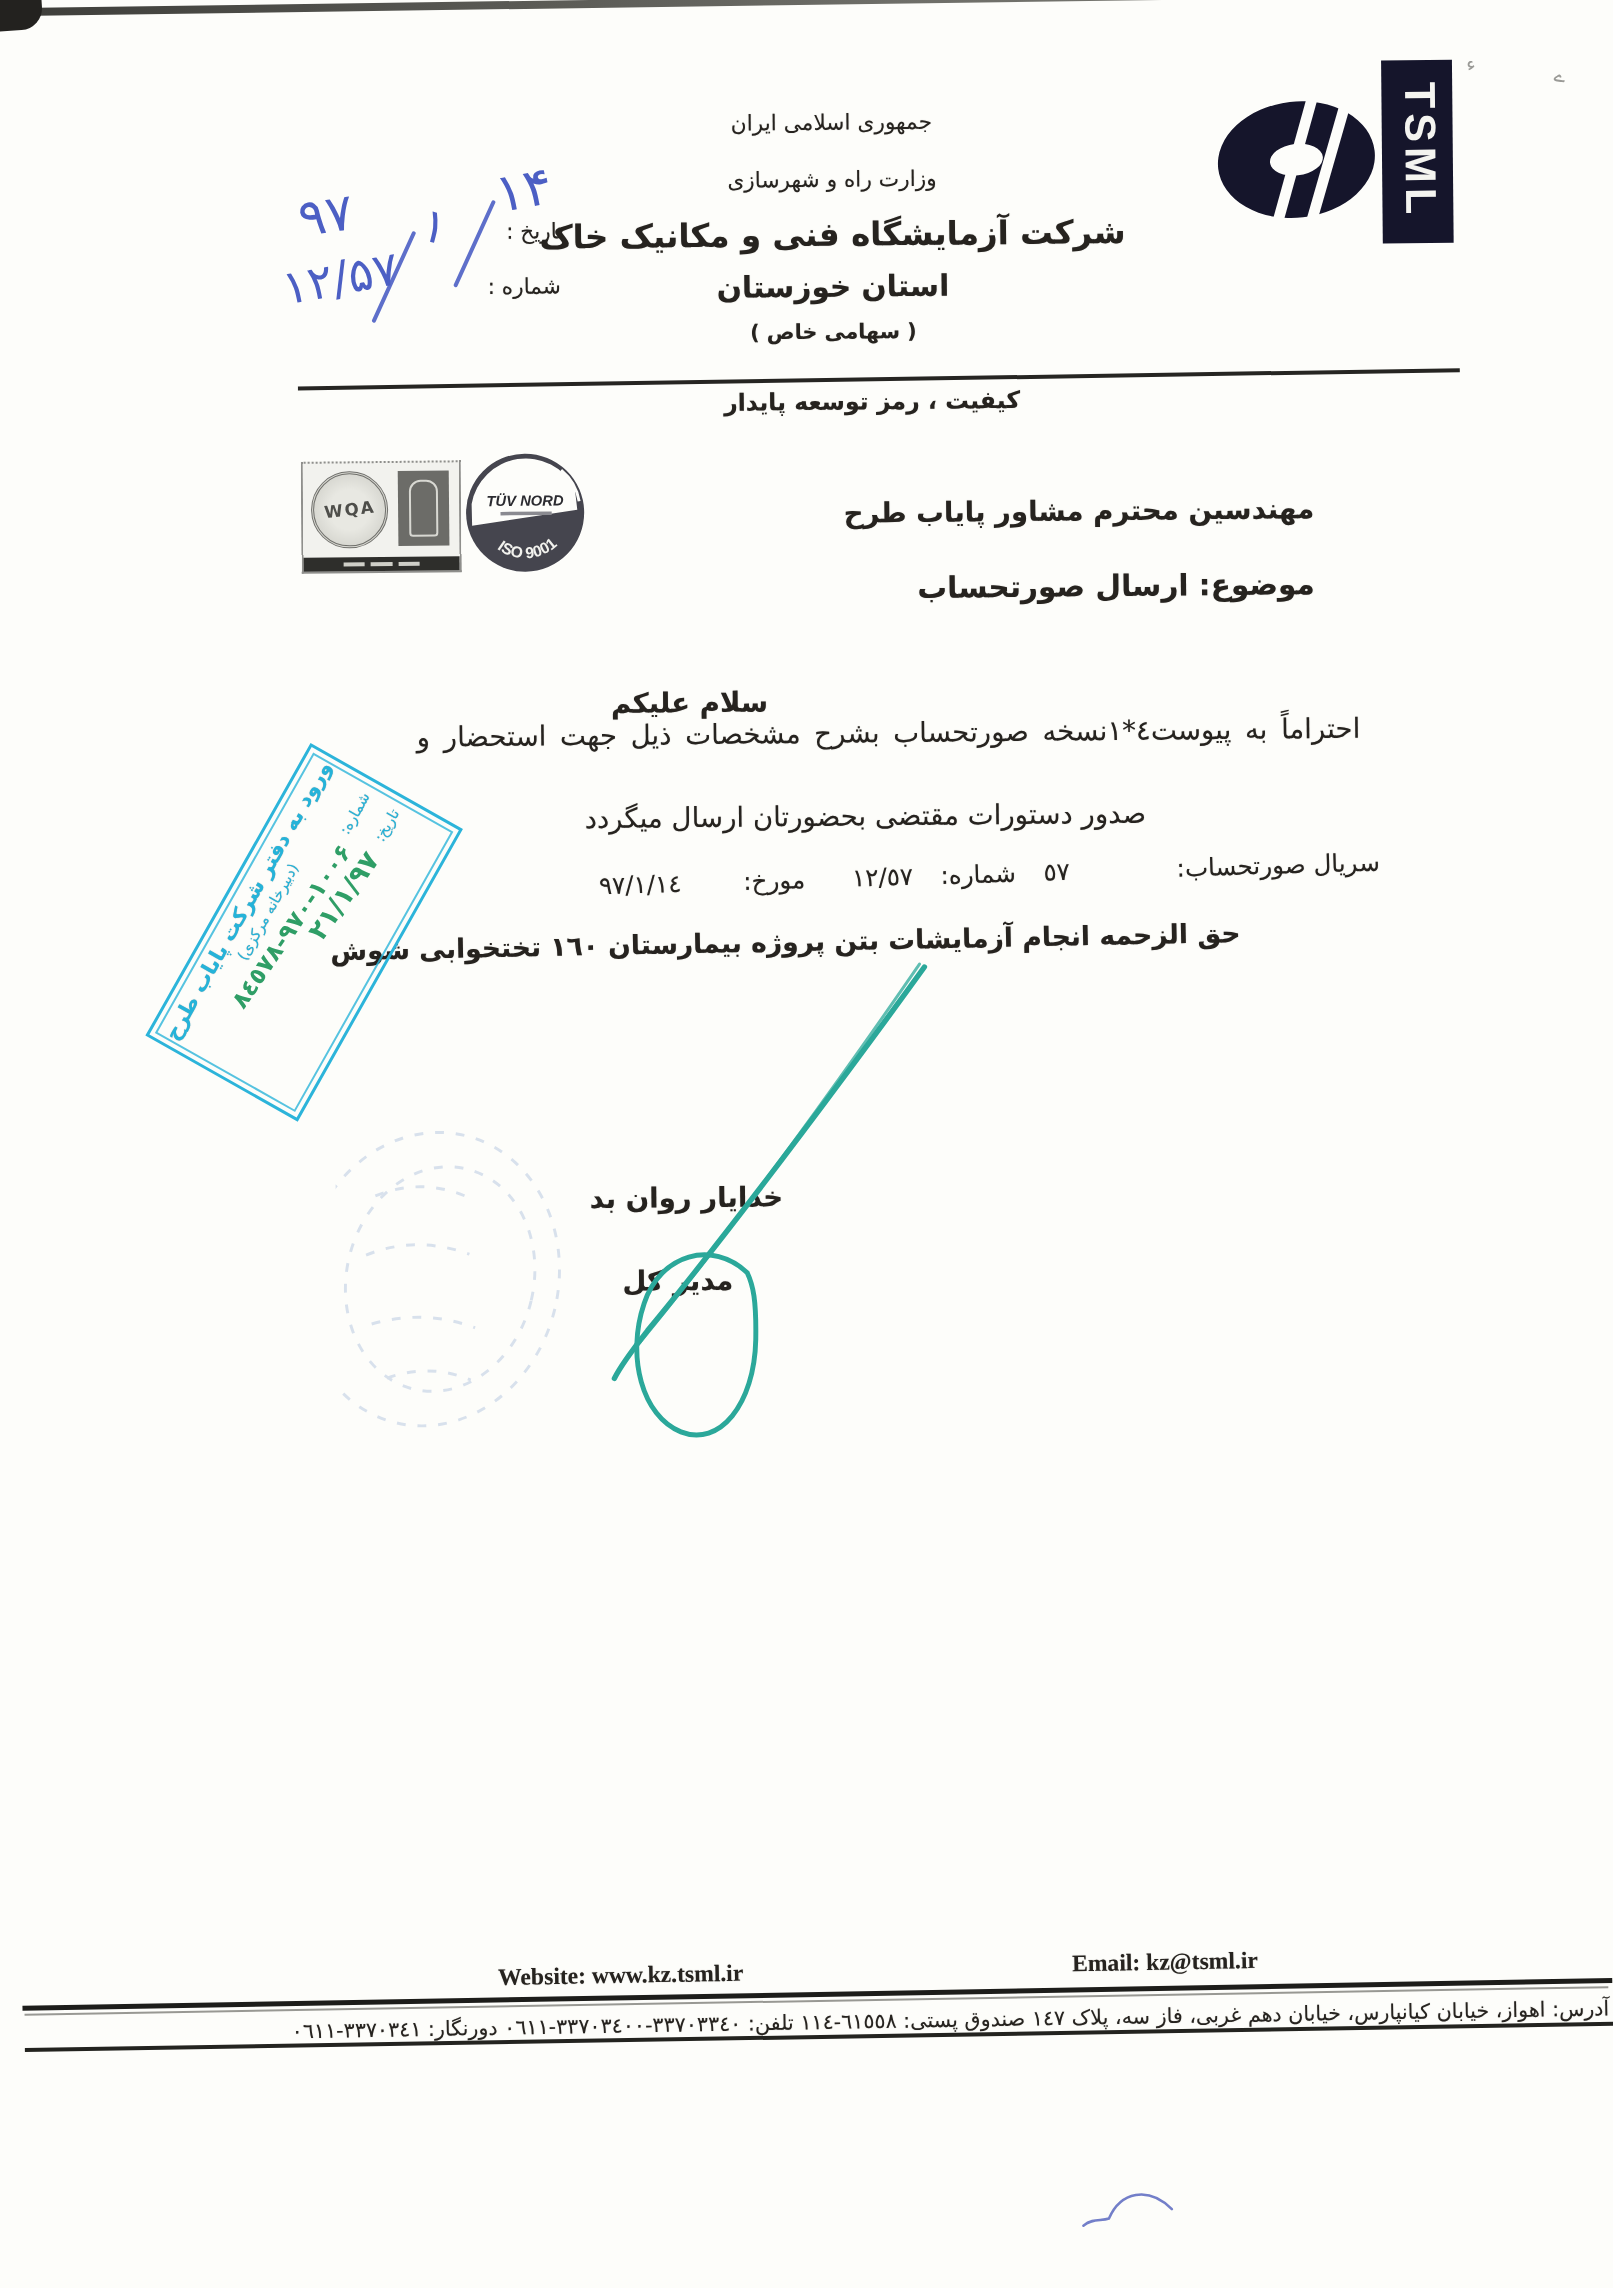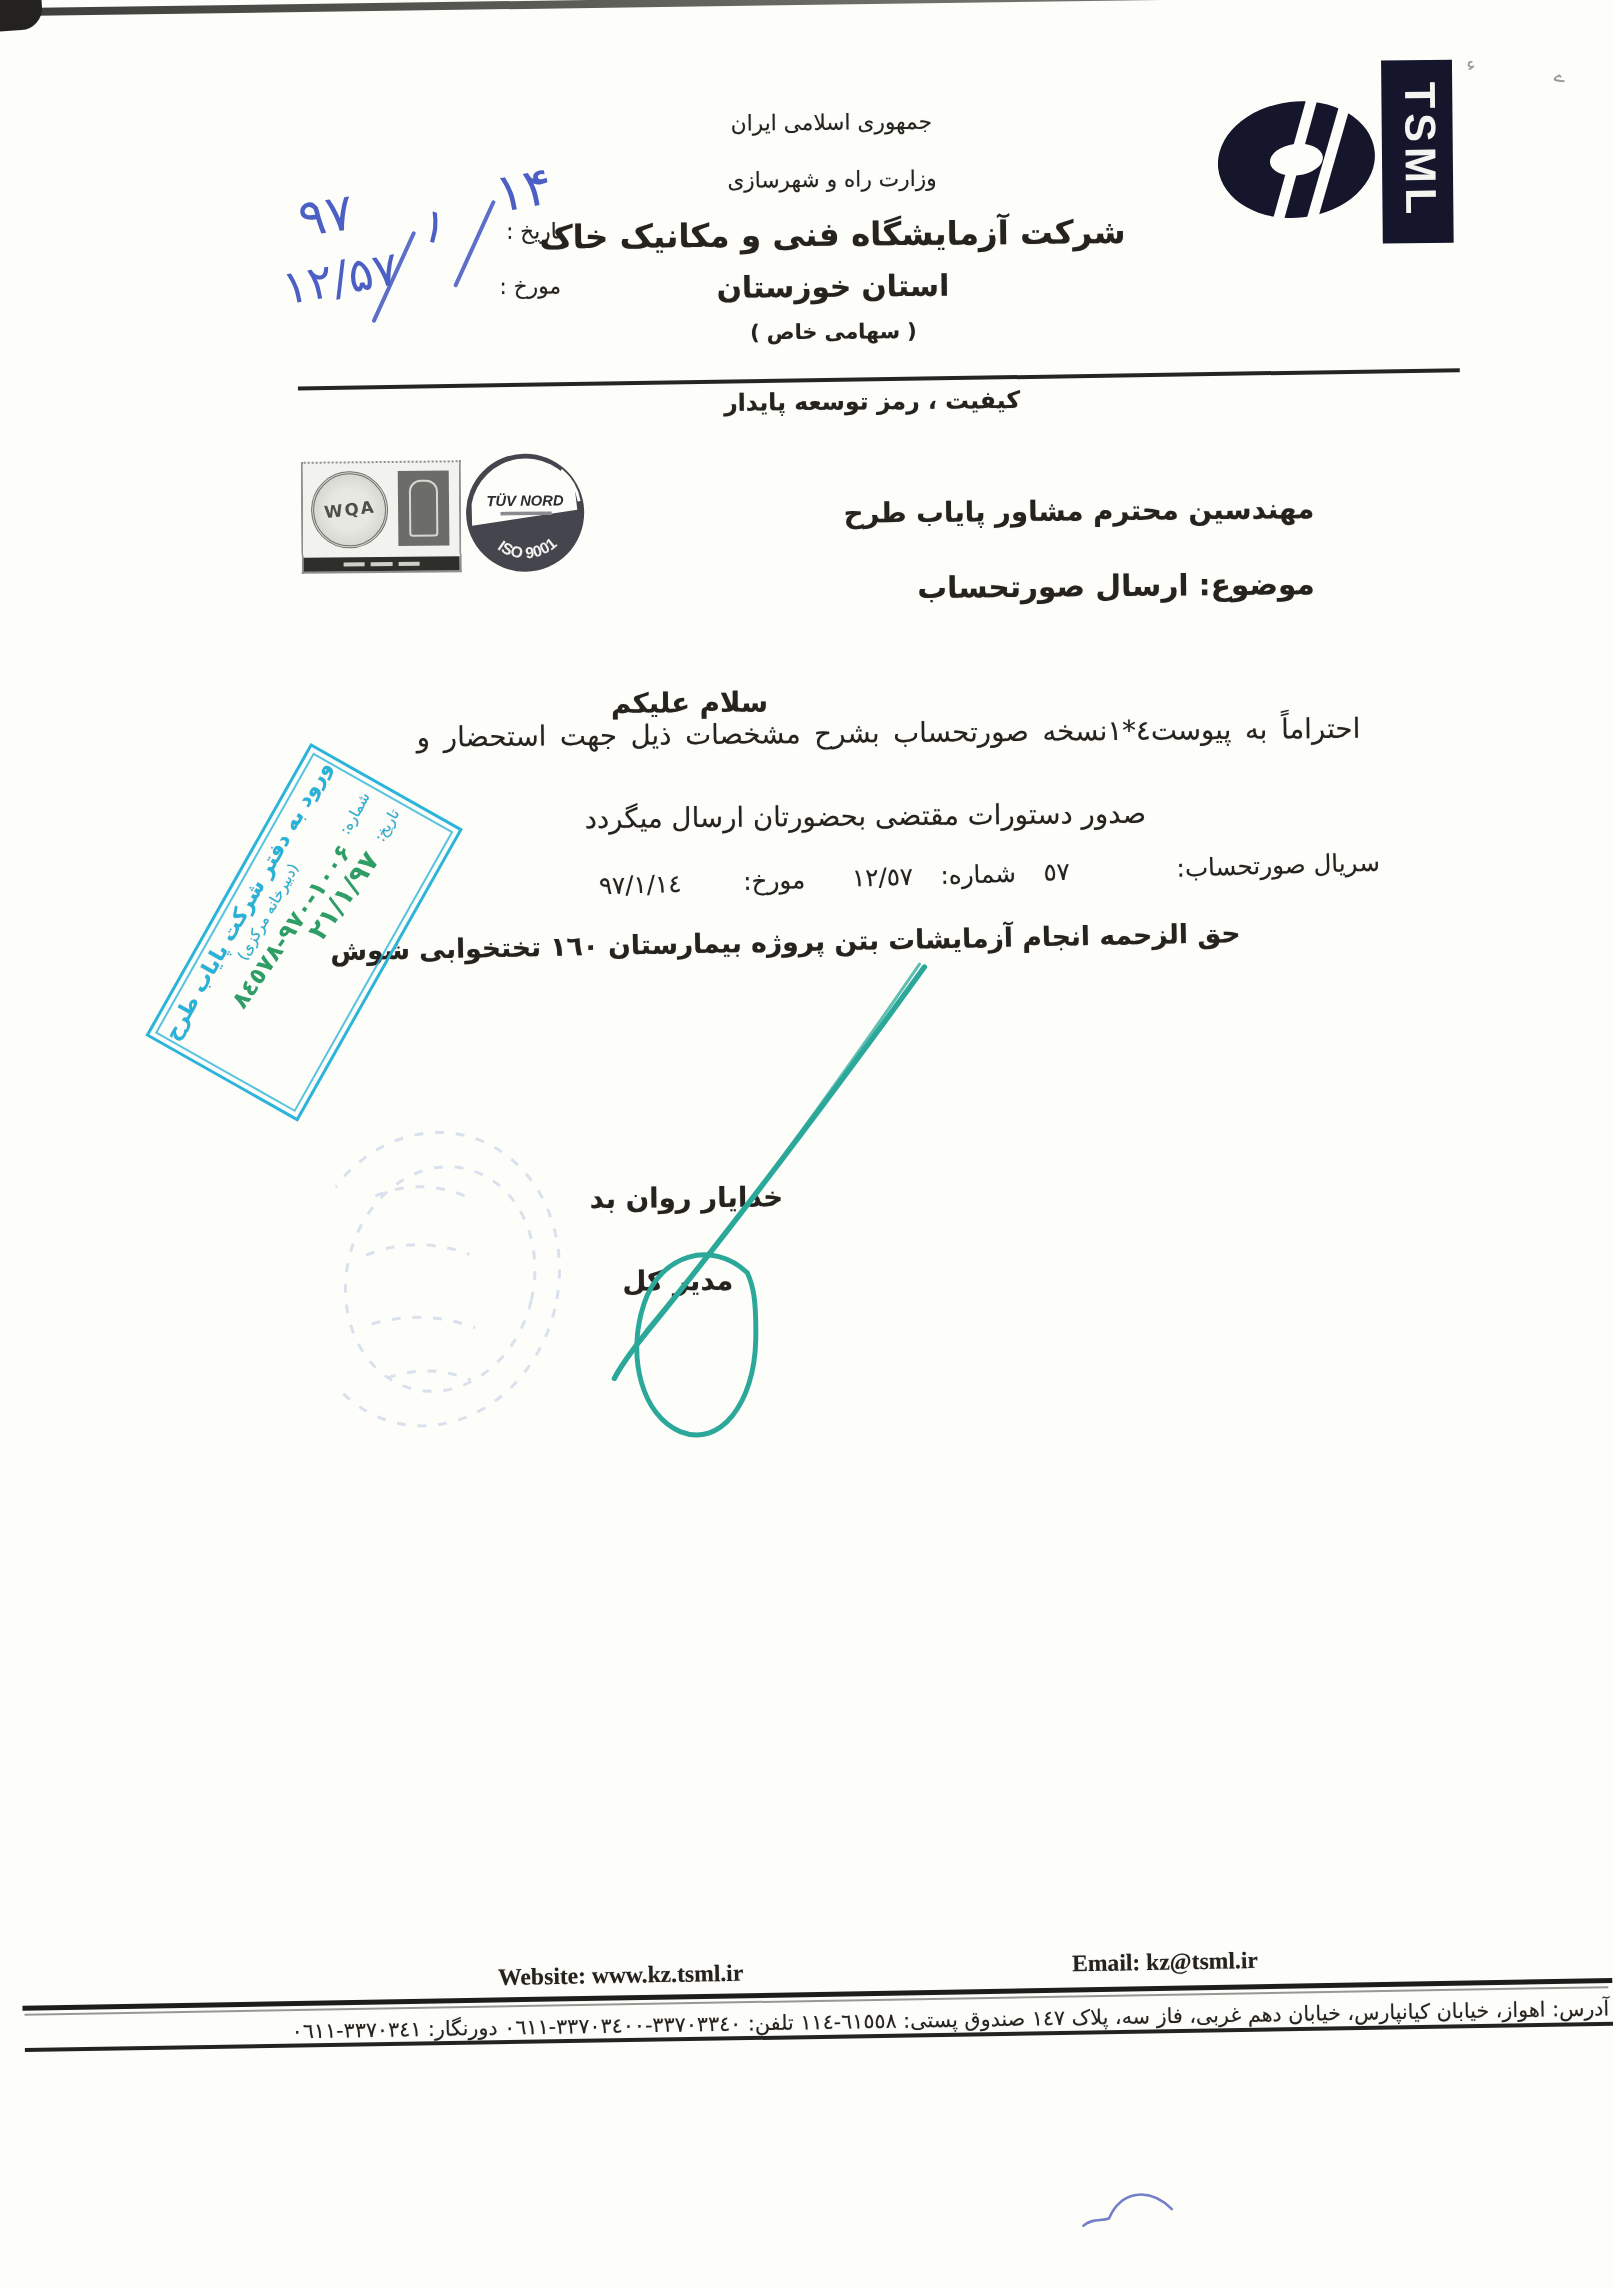--- a/index.html
+++ b/index.html
@@ -107,21 +107,21 @@
   <div class="abs corner-blot"></div>
   <div class="abs squiggle" style="left:1474px;top:59px;transform:rotate(-12deg);">ء</div>
   <div class="abs squiggle" style="left:1562px;top:71px;transform:rotate(8deg);">ے</div>
 
   <div class="abs fa hdr hdr-country">جمهوری اسلامی ایران</div>
   <div class="abs fa hdr hdr-ministry">وزارت راه و شهرسازی</div>
   <div class="abs fa hdr hdr-company b">شرکت آزمایشگاه فنی و مکانیک خاک</div>
   <div class="abs fa hdr hdr-province b">استان خوزستان</div>
   <div class="abs fa hdr hdr-type b">( سهامی خاص )</div>
   <div class="abs fa lbl-date">تاریخ :</div>
-  <div class="abs fa lbl-num">مورخ :</div>
+  <div class="abs fa lbl-num">شماره :</div>
 
   <div class="abs pen hw-day">۱۴</div>
   <div class="abs hw-slash hw-s1"></div>
   <div class="abs pen hw-month">۱</div>
   <div class="abs hw-slash hw-s2"></div>
   <div class="abs pen hw-year">۹۷</div>
   <div class="abs pen hw-number">۱۲/۵۷</div>
 
   <svg class="abs" style="left:1220px;top:54px;" width="246" height="212" viewBox="0 0 250 215">
     <g transform="rotate(-6 85 112)">

